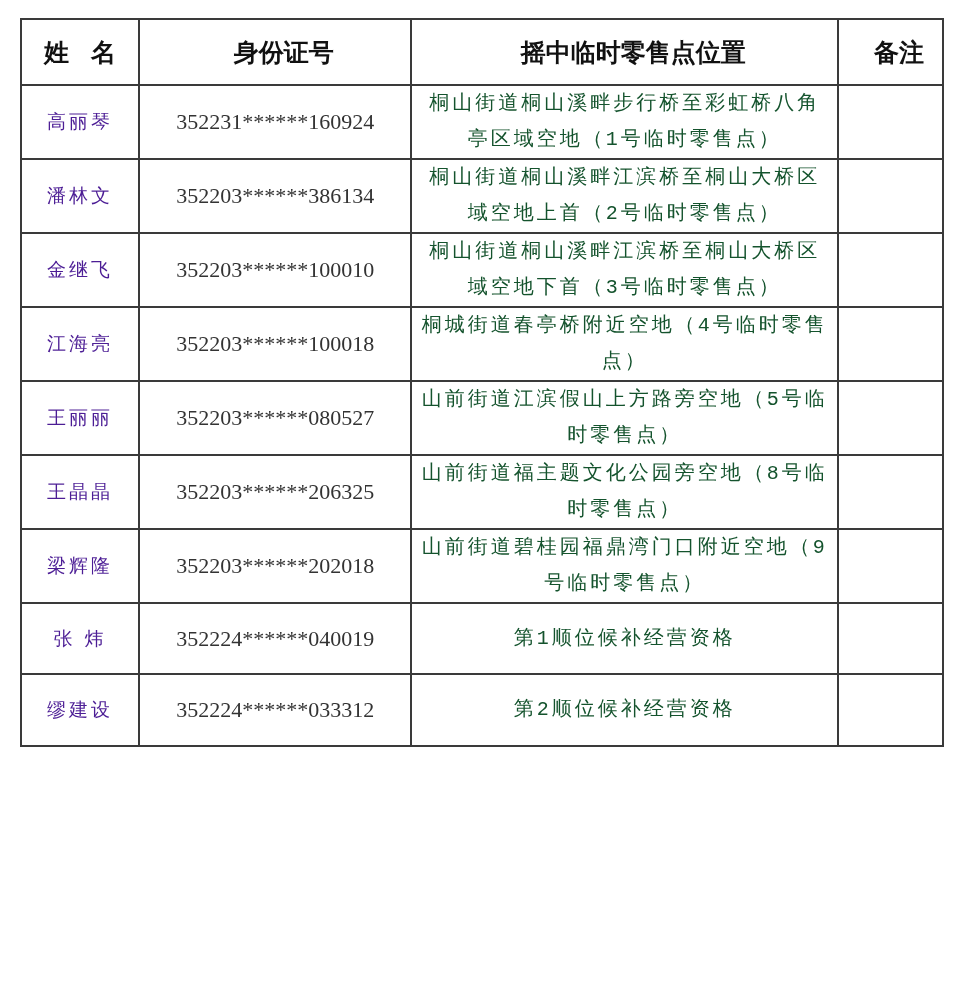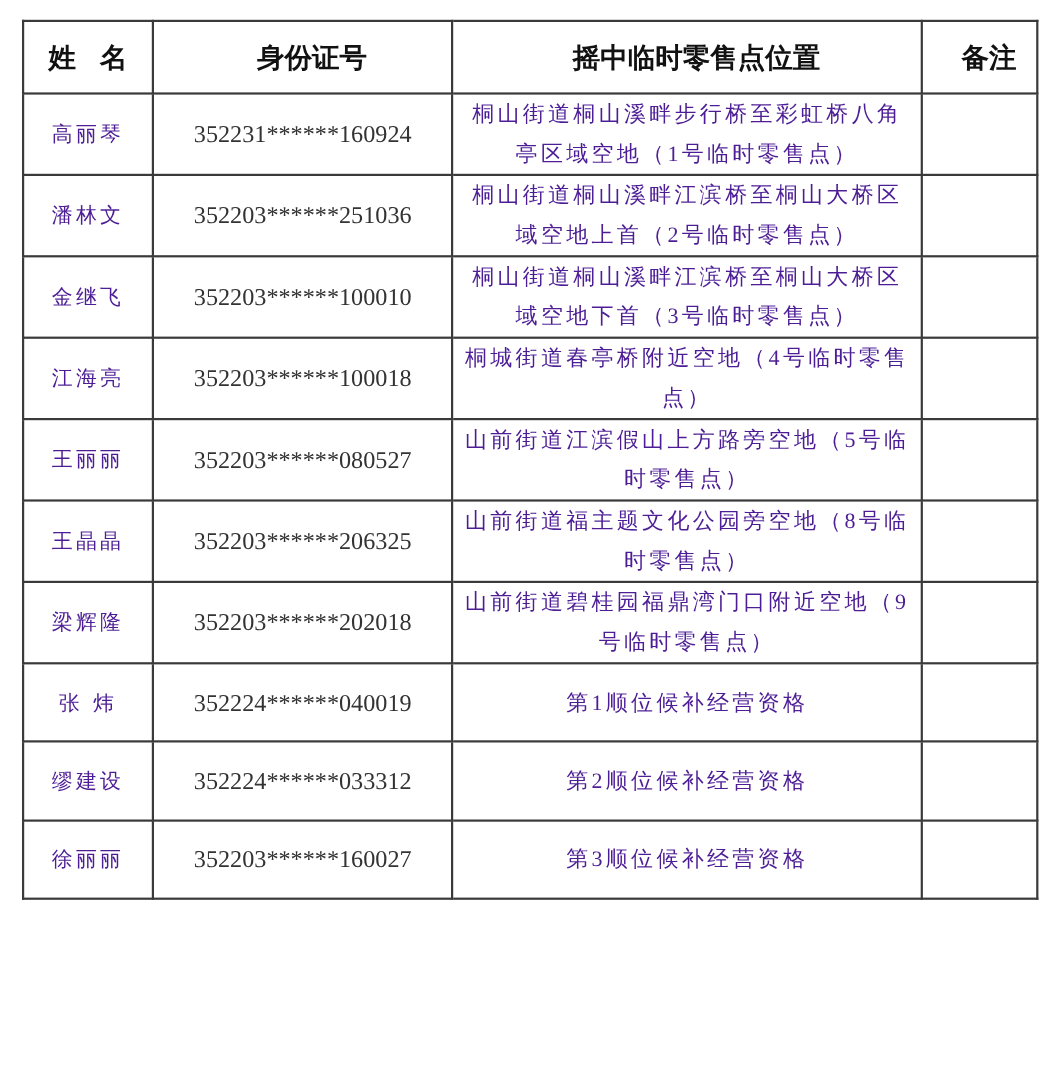--- a/index.html
+++ b/index.html
@@ -49,24 +49,24 @@
       font-size: 19px;
       color: #4c1d95;
       letter-spacing: 3px;
     }
     .cell-id {
       font-family: Liberation Serif, serif;
       font-size: 22px;
       color: #333333;
     }
     .cell-loc {
-      font-family: Liberation Serif, serif;
+      font-family: Liberation Mono, monospace;
       font-size: 20px;
       line-height: 36px;
-      color: #4c1d95;
+      color: #14532d;
       letter-spacing: 3px;
       padding: 0 8px !important;
     }
     .cell-note { }
   </style>
 </head>
 <body>
 
 <table class="doc-table">
   <colgroup>
@@ -85,21 +85,21 @@
   </thead>
   <tbody>
     <tr>
       <td class="cell-name">高丽琴</td>
       <td class="cell-id">352231******160924</td>
       <td class="cell-loc">桐山街道桐山溪畔步行桥至彩虹桥八角亭区域空地（1号临时零售点）</td>
       <td class="cell-note"></td>
     </tr>
     <tr>
       <td class="cell-name">潘林文</td>
-      <td class="cell-id">352203******251036</td>
+      <td class="cell-id">352203******386134</td>
       <td class="cell-loc">桐山街道桐山溪畔江滨桥至桐山大桥区域空地上首（2号临时零售点）</td>
       <td class="cell-note"></td>
     </tr>
     <tr>
       <td class="cell-name">金继飞</td>
       <td class="cell-id">352203******100010</td>
       <td class="cell-loc">桐山街道桐山溪畔江滨桥至桐山大桥区域空地下首（3号临时零售点）</td>
       <td class="cell-note"></td>
     </tr>
     <tr>
@@ -131,20 +131,14 @@
       <td class="cell-id">352224******040019</td>
       <td class="cell-loc">第1顺位候补经营资格</td>
       <td class="cell-note"></td>
     </tr>
     <tr>
       <td class="cell-name">缪建设</td>
       <td class="cell-id">352224******033312</td>
       <td class="cell-loc">第2顺位候补经营资格</td>
       <td class="cell-note"></td>
     </tr>
-    <tr>
-      <td class="cell-name">徐丽丽</td>
-      <td class="cell-id">352203******160027</td>
-      <td class="cell-loc">第3顺位候补经营资格</td>
-      <td class="cell-note"></td>
-    </tr>
   </tbody>
 </table>
 
 </body></html>

